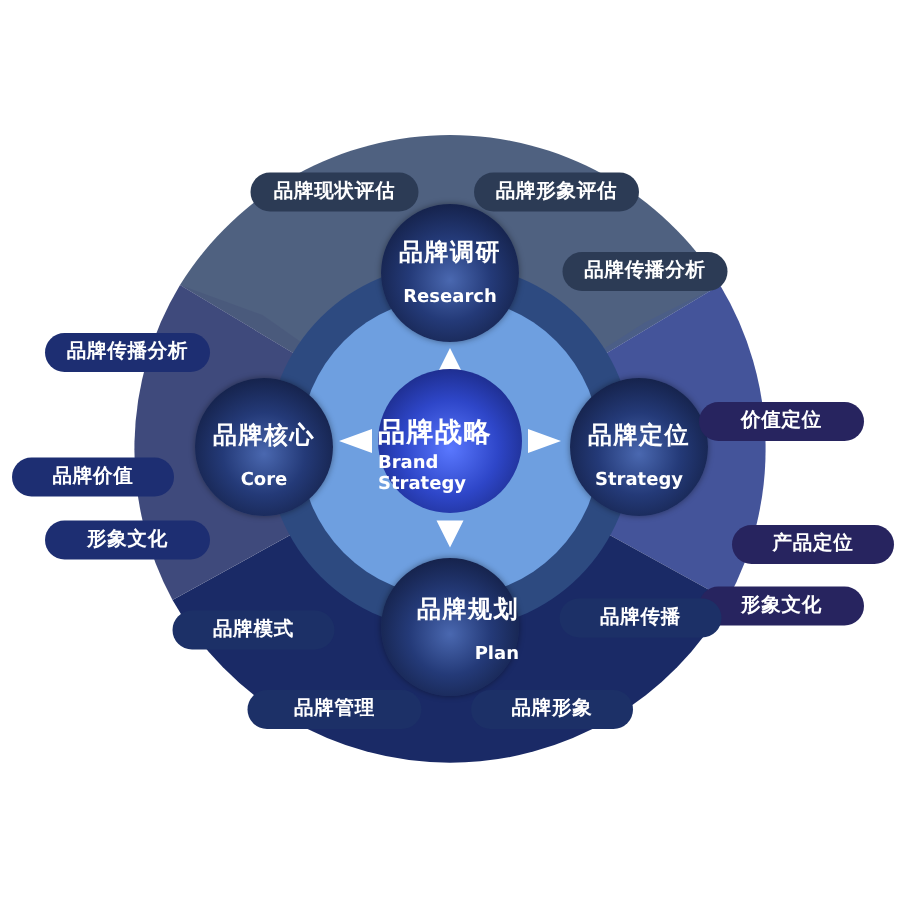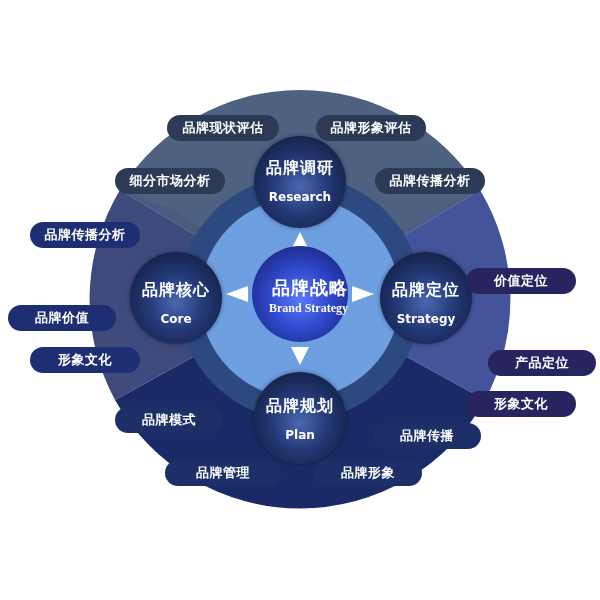--- a/index.html
+++ b/index.html
@@ -12,22 +12,22 @@
           white-space: nowrap; letter-spacing: 0.5px; box-sizing: border-box; }
   .pill.slate { background: #2c3b55; }
   .pill.navy { background: #1d2e72; }
   .pill.indigo { background: #27245f; margin-top: 48px; }
   .pill.deep { background: #1c3067; }
   .node { position: absolute; border-radius: 50%; color: #fff; text-align: center;
           background: radial-gradient(circle at 50% 55%, #4a68b0 0%, #243a78 40%, #131f45 80%, #0e1733 100%);
           box-shadow: 0 0 4px rgba(0,0,0,0.4); }
   .node .cn { position: absolute; left: 0; right: 0; font-weight: bold; font-size: 16px; letter-spacing: 1px; }
   .node .en { position: absolute; left: 0; right: 0; font-weight: bold; font-size: 12px; }
-  .center { position: absolute; border-radius: 50%; color: #fff; text-align: right;
-            background: radial-gradient(circle at 50% 55%, #5a78ff 0%, #2e46c8 45%, #1b2a86 80%, #15206a 100%); font-family: Liberation Serif, serif; }
+  .center { position: absolute; border-radius: 50%; color: #fff; text-align: left;
+            background: radial-gradient(circle at 50% 55%, #5a78ff 0%, #2e46c8 45%, #1b2a86 80%, #15206a 100%); }
   .center .cn { position: absolute; left: 0; right: 0; top: 30px; font-weight: bold; font-size: 18px; letter-spacing: 1px; }
   .center .en { position: absolute; left: 0; right: 0; top: 55px; font-weight: bold; font-size: 12px; }
 </style>
 </head>
 <body>
 
 <div id="stage">
   <svg width="600" height="600" viewBox="0 0 600 600">
 
     <g>
@@ -64,35 +64,34 @@
     <div class="en" style="top:54px;">Research</div>
   </div>
   <div class="node" style="left:130px; top:252px; width:92px; height:92px;">
     <div class="cn" style="top:28px;">品牌核心</div>
     <div class="en" style="top:60px;">Core</div>
   </div>
   <div class="node" style="left:380px; top:252px; width:92px; height:92px;">
     <div class="cn" style="top:28px;">品牌定位</div>
     <div class="en" style="top:60px;">Strategy</div>
   </div>
-  <div class="node" style="left:254px; top:372px; width:92px; height:92px;">
+  <div class="node" style="left:254px; top:372px; width:92px; height:92px;text-align:right;">
     <div class="cn" style="top:24px;">品牌规划</div>
     <div class="en" style="top:56px;">Plan</div>
   </div>
 
   <div class="pill slate" style="left:167px; top:115px; width:112px;">品牌现状评估</div>
   <div class="pill slate" style="left:316px; top:115px; width:110px;">品牌形象评估</div>
-  <div class="pill slate" style="left:115px; top:168px; width:110px;">细分市场分析</div>
   <div class="pill slate" style="left:375px; top:168px; width:110px;">品牌传播分析</div>
 
   <div class="pill navy" style="left:30px; top:222px; width:110px;">品牌传播分析</div>
   <div class="pill navy" style="left:8px; top:305px; width:108px;">品牌价值</div>
   <div class="pill navy" style="left:30px; top:347px; width:110px;">形象文化</div>
 
   <div class="pill indigo" style="left:466px; top:220px; width:110px;">价值定位</div>
   <div class="pill indigo" style="left:488px; top:302px; width:108px;">产品定位</div>
   <div class="pill indigo" style="left:466px; top:343px; width:110px;">形象文化</div>
 
   <div class="pill deep" style="left:115px; top:407px; width:108px;">品牌模式</div>
-  <div class="pill deep" style="left:373px; top:399px; width:108px;margin-top:24px;">品牌传播</div>
+  <div class="pill deep" style="left:373px; top:399px; width:108px;">品牌传播</div>
   <div class="pill deep" style="left:165px; top:460px; width:116px;">品牌管理</div>
   <div class="pill deep" style="left:314px; top:460px; width:108px;">品牌形象</div>
 </div>
 
 </body></html>

